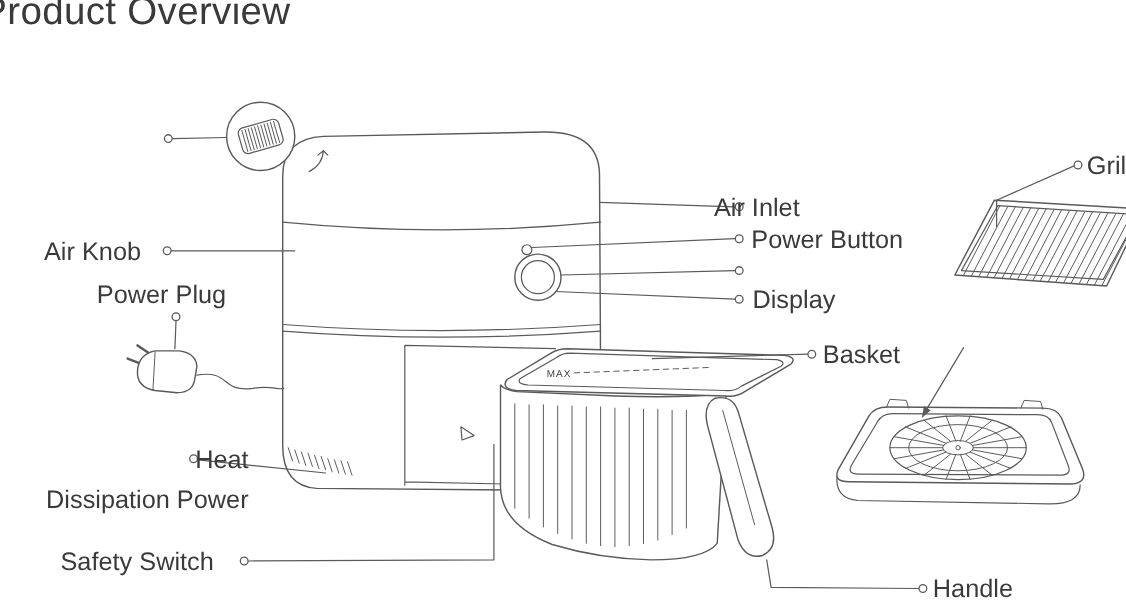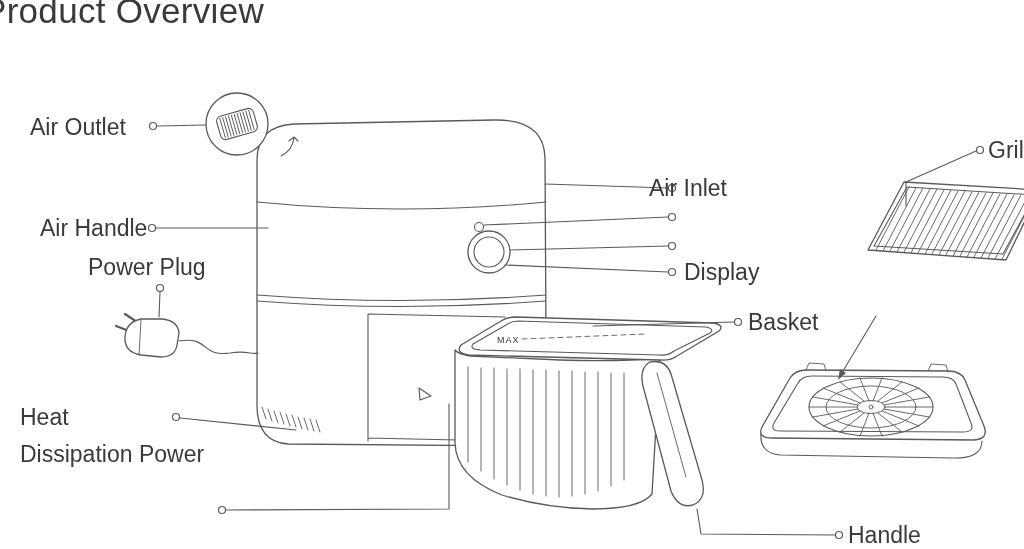--- a/index.html
+++ b/index.html
@@ -8,21 +8,21 @@
     font-family:"Liberation Sans","DejaVu Sans",sans-serif;color:var(--ink,#3a3a3a);
   }
   .title{
     position:absolute;left:-17px;top:-9px;font-size:35px;font-weight:500;
     letter-spacing:.3px;color:var(--ink,#3a3a3a);white-space:nowrap;
   }
   .lbl{
     position:absolute;font-size:23px;line-height:28px;white-space:nowrap;
     color:var(--ink,#3a3a3a);
   }
-  .lbl.block{white-space:normal;text-align:left;line-height:37px;width:206px;}
+  .lbl.block{white-space:normal;text-align:right;line-height:37px;width:206px;}
   svg.diagram{position:absolute;left:0;top:0;color:var(--line,#5a5a5a);}
   .diagram path,.diagram circle,.diagram rect,.diagram ellipse{
     stroke:currentColor;fill:none;stroke-width:1.3;stroke-linecap:round;stroke-linejoin:round;
   }
   .diagram .fillw{fill:#fff;}
   .diagram .thin{stroke-width:.9;}
   .diagram .med{stroke-width:1.1;}
   .diagram .thick{stroke-width:2.2;}
   .diagram .leader{stroke-width:1.1;}
   .diagram .node{fill:#fff;stroke-width:1.2;}
@@ -145,26 +145,27 @@
         <path class="leader" d="M876 316 L840 376"></path>
         <path class="solid" d="M838 380 L846 373 L840 369 Z"></path>
       </g>
       <g>
         <path class="leader" d="M835 535 L701 534 L697 509"></path>
           <circle class="node" cx="839" cy="535" r="3.5"></circle>
       </g>
     </g>
   </svg>
 
-  <div class="lbl" style="left:30px;top:113px">Air Outlet</div>
-  <div class="lbl" style="left:40px;top:214px">Air Handle</div>
+  <div class="lbl" style="left:40px;top:214px">Air Knob</div>
   <div class="lbl" style="left:88px;top:253px">Power Plug</div>
   <div class="lbl block" style="left:20px;top:399px">
     <div>Heat</div>
     <div>Dissipation Power</div>
   </div>
+  <div class="lbl" style="left:55px;top:496px">Safety Switch</div>
   <div class="lbl" style="left:649px;top:174px">Air Inlet</div>
+  <div class="lbl" style="left:683px;top:203px">Power Button</div>
   <div class="lbl" style="left:684px;top:258px">Display</div>
   <div class="lbl" style="left:748px;top:308px">Basket</div>
   <div class="lbl" style="left:988px;top:136px">Grill</div>
   <div class="lbl" style="left:848px;top:521px">Handle</div>
 
 </div>
 
 </body></html>

